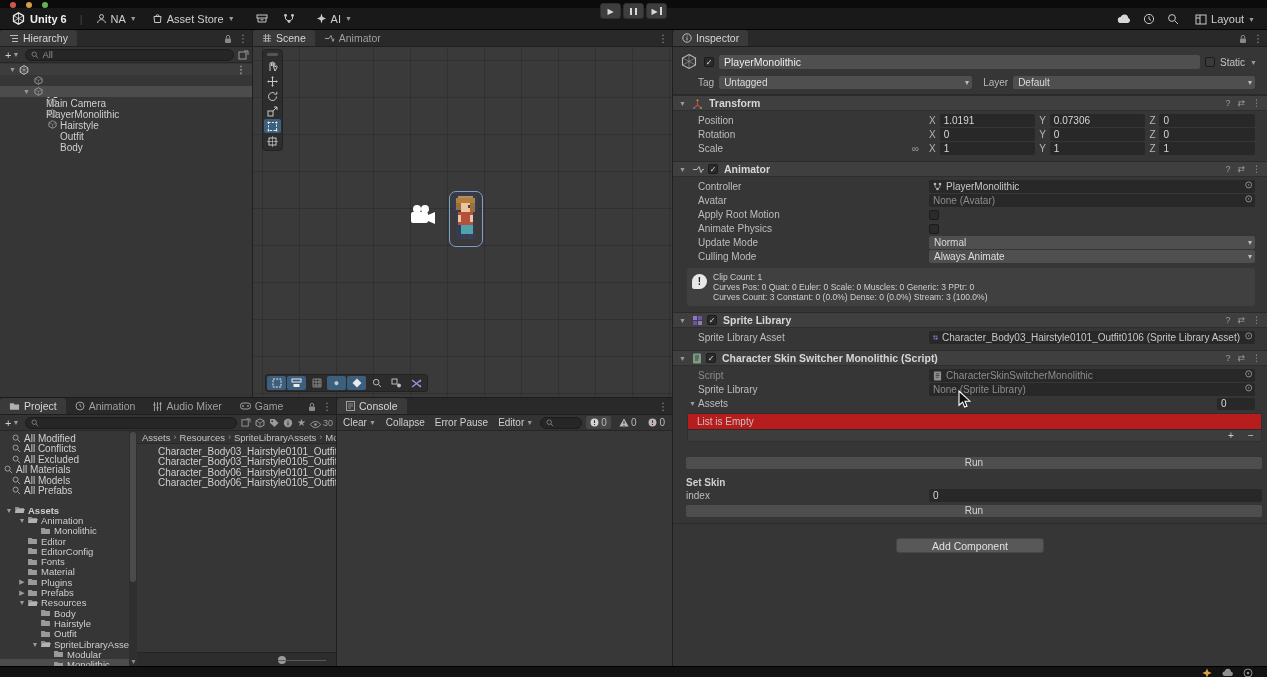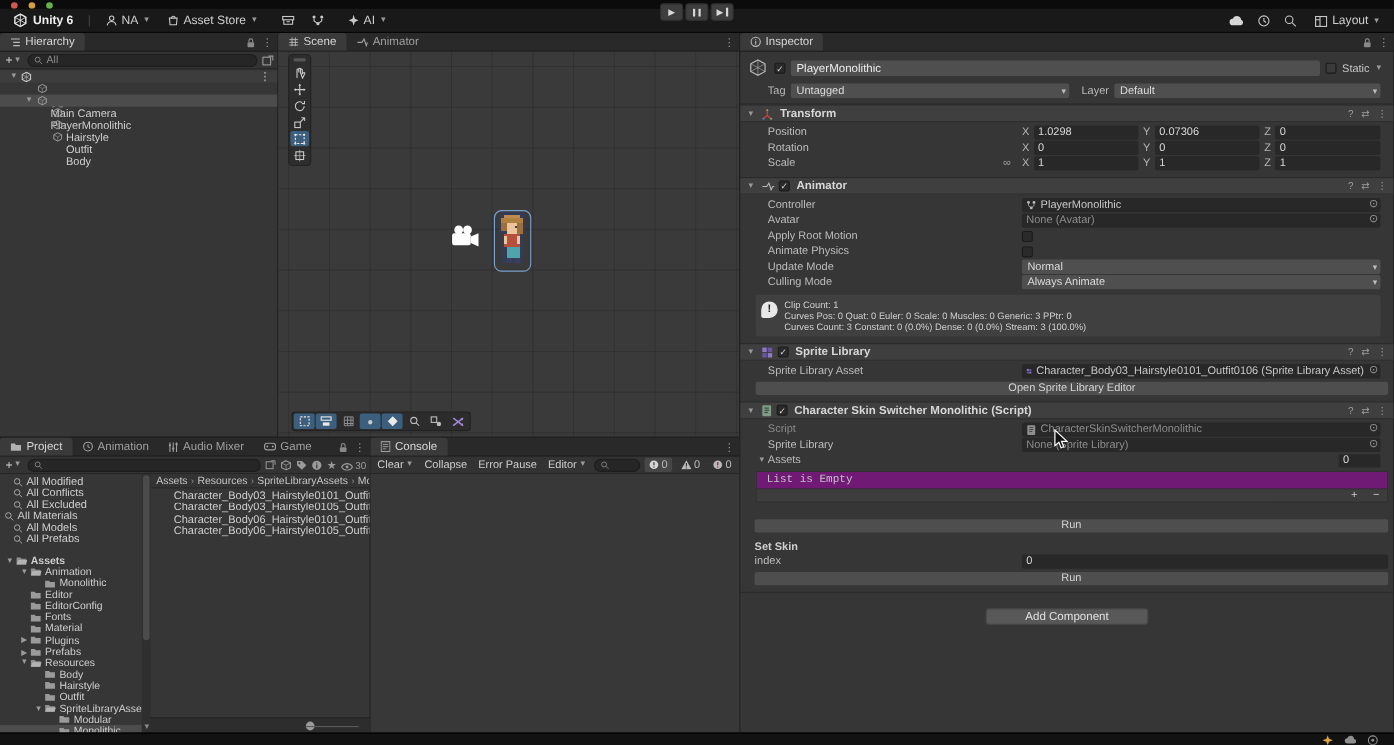--- a/index.html
+++ b/index.html
@@ -81,21 +81,21 @@
   .vals { flex:1; display:flex; align-items:center; gap:4px; min-width:0; }
   .ax { color:#b5b5b5; }
   .numf { flex:1; height:13px; background:#282828; border-radius:2px; padding:0 4px; line-height:13px; color:#d8d8d8; min-width:0; }
   .objf { flex:1; height:13px; background:#282828; border-radius:2px; display:flex; align-items:center; gap:4px; padding:0 15px 0 4px; position:relative; color:#c8c8c8; min-width:0; white-space:nowrap; overflow:hidden; }
   .objf .pick { position:absolute; right:2px; top:-1px; color:#9a9a9a; font-size:10px; }
   .objf.none { color:#8d8d8d; }
   .infobox { margin:5px 12px 0 14px; background:#404040; border-radius:3px; padding:4px 6px 4px 26px; position:relative; }
   .infobox .lines { font-size:8.5px; line-height:10px; color:#cfcfcf; white-space:nowrap; overflow:hidden; }
   .bang { position:absolute; left:5px; top:6px; width:15px; height:15px; border-radius:50% 50% 50% 2px; background:#e8e8e8; color:#222; font-weight:bold; font-size:10px; text-align:center; line-height:15px; }
   .widebtn { margin:3px 5px 0 14px; height:12px; background:#4e4e4e; border-radius:2px; color:#d6d6d6; font-size:10px; text-align:center; line-height:12px; }
-  .emptybox { margin:3px 5px 0 14px; height:16px; background:#701a75; border:1px solid #303030; border-radius:2px; color:#c3c3c3; font-size:10px; line-height:15px; padding-left:9px; border-bottom:none; border-radius:2px 2px 0 0;font-family:Liberation Mono, monospace; }
+  .emptybox { margin:3px 5px 0 14px; height:16px; background:#b91c1c; border:1px solid #303030; border-radius:2px; color:#c3c3c3; font-size:10px; line-height:15px; padding-left:9px; border-bottom:none; border-radius:2px 2px 0 0; }
   .plusminus { margin:0 5px 0 14px; height:13px; background:#3d3d3d; border:1px solid #303030; border-top:1px solid #2a2a2a; border-radius:0 0 2px 2px; display:flex; justify-content:flex-end; }
   .pmbtn { width:20px; text-align:center; color:#cfcfcf; font-size:10px; line-height:12px; }
   .sectlabel { font-weight:bold; color:#cfcfcf; font-size:10px; padding:0 0 1px 13px; }
   .customrow { display:flex; align-items:center; height:13px; padding:0 5px 0 13px; color:#bdbdbd; font-size:10px; }
   .customrow .ilabel { flex:0 0 243px; }
   #addcomp { margin:14px auto 0; width:148px; height:15px; background:#585858; border:1px solid #464646; border-radius:3px; color:#e0e0e0; font-size:10.5px; text-align:center; line-height:14px; }
   .skinscount { flex:0 0 38px; height:12px; background:#282828; border-radius:2px; color:#d8d8d8; padding:0 4px; line-height:12px; text-align:left; }
 
   
   #project { top:397px; left:0; width:337px; height:269px; background:#363636; border-top:1px solid #1c1c1c; border-right:1px solid #1f1f1f; }
@@ -557,21 +557,21 @@
             <span>⋮</span>
           </span>
       </div>
       <div id="transform-rows" style="padding-top:2px;">
           <div class="irow">
      <span class="ilabel">
               <span>Position</span>
        </span>
      <span class="vals">
        <span class="ax">X</span>
-              <span class="numf">1.0298</span>
+              <span class="numf">1.0191</span>
        <span class="ax">Y</span>
               <span class="numf">0.07306</span>
        <span class="ax">Z</span>
               <span class="numf">0</span>
      </span>
    </div>
           <div class="irow">
      <span class="ilabel">
               <span>Rotation</span>
        </span>
@@ -715,21 +715,20 @@
                   <rect x="1" y="1" width="4" height="4" fill="#8d79c4"></rect>
                   <rect x="6" y="1" width="4" height="4" fill="#6a55a3"></rect>
                   <rect x="1" y="6" width="4" height="4" fill="#6a55a3"></rect>
                   <rect x="6" y="6" width="4" height="4" fill="#8d79c4"></rect>
                 </svg>
             <span>Character_Body03_Hairstyle0101_Outfit0106 (Sprite Library Asset)</span>
                 <span class="pick">⊙</span>
               </span>
             </span>
         </div>
-        <div class="widebtn">Open Sprite Library Editor</div>
       </div>
     </div>
 
     <div class="comp" style="border-bottom:1px solid #2a2a2a;">
       <div class="comp-head">
         <span class="fold">▼</span>
         <svg width="10" height="11" viewBox="0 0 10 11">
             <rect x="1" y="0.5" width="8" height="10" rx="1" fill="#7e9b86"></rect>
             <path d="M3 3h4M3 5h4M3 7h3" stroke="#2d3a31" stroke-width=".9"></path>
           </svg>

